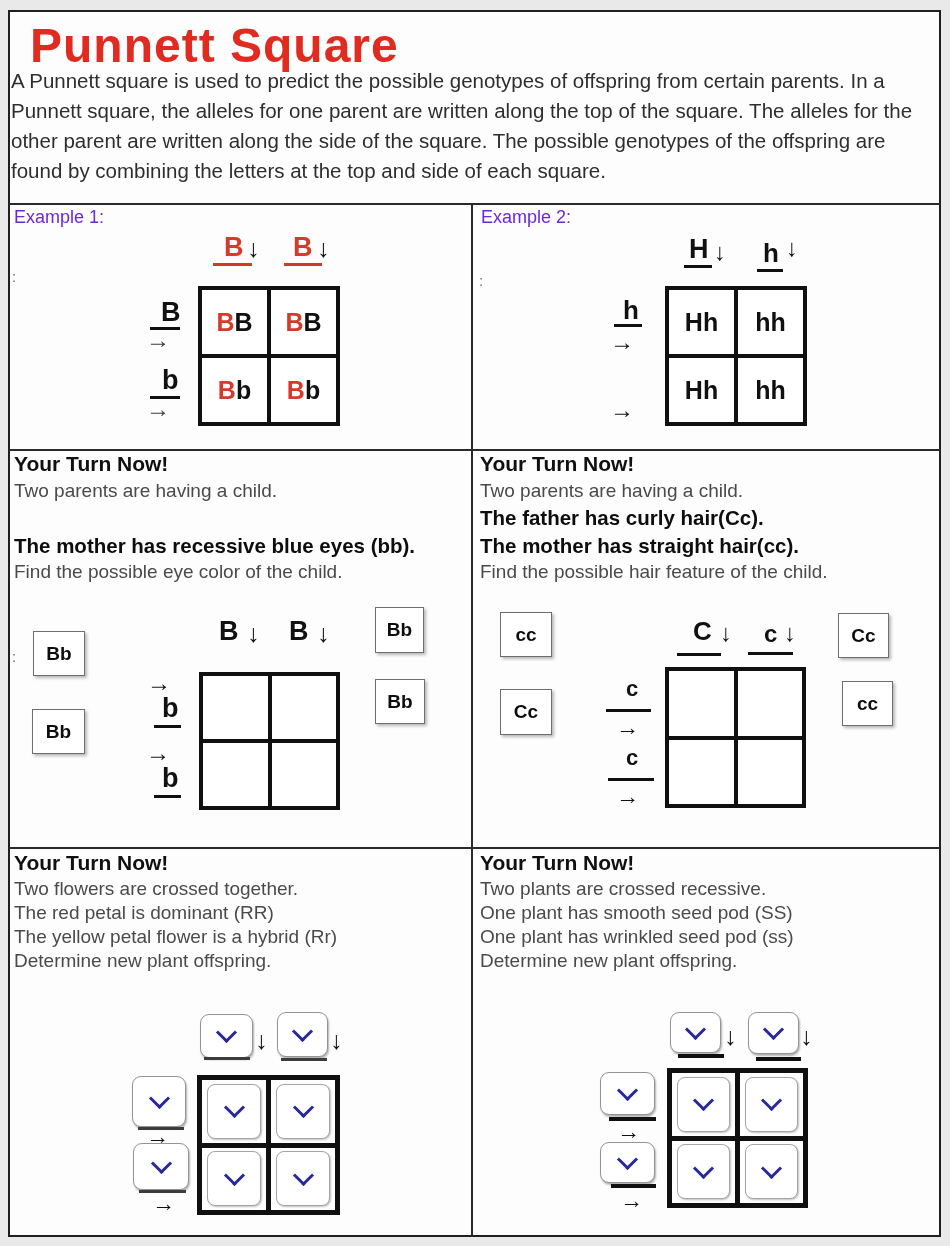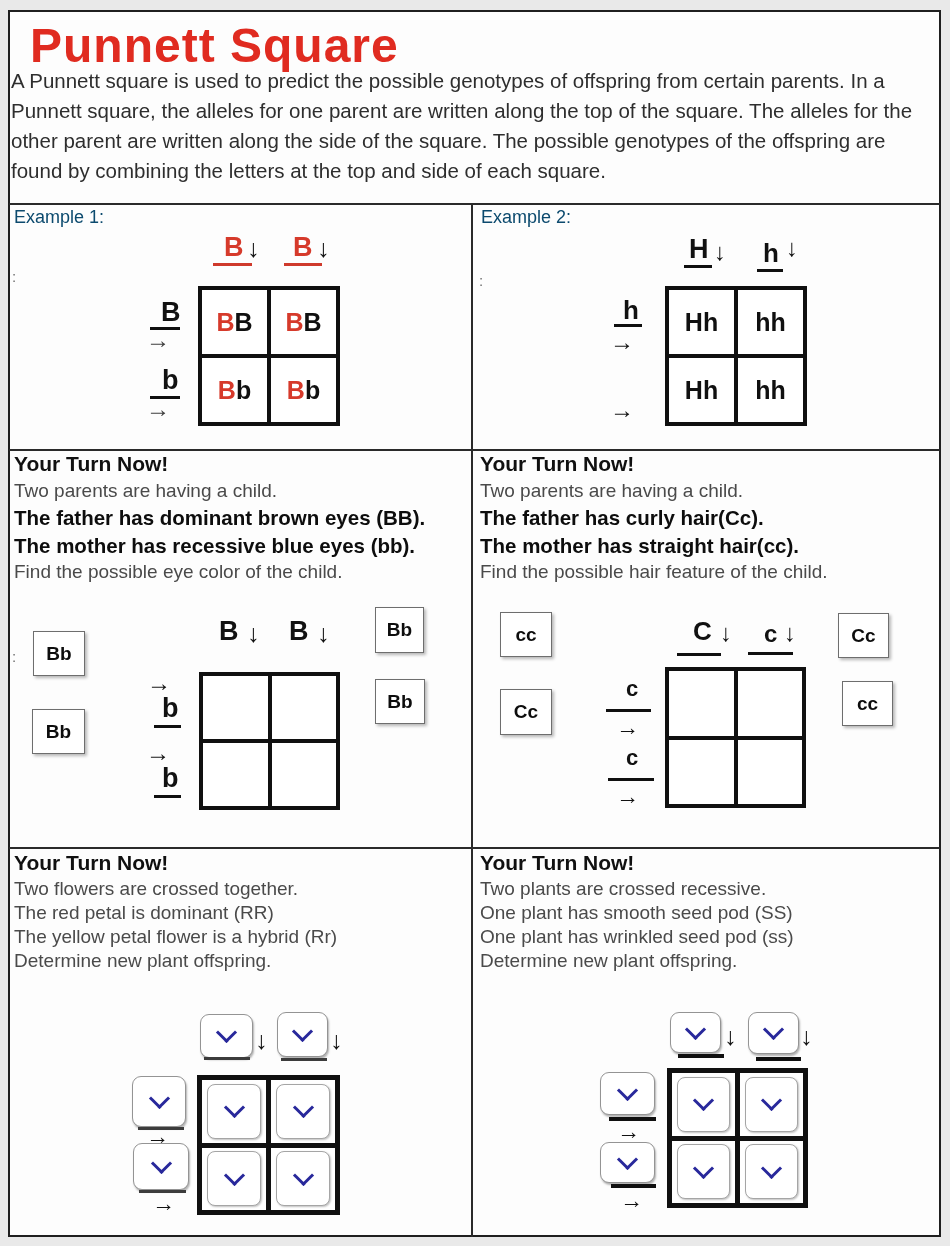--- a/index.html
+++ b/index.html
@@ -5,21 +5,21 @@
   * { margin:0; padding:0; box-sizing:border-box; }
   body { background:#e3e3e3; font-family:"Liberation Sans", sans-serif; }
   .sheet { position:relative; width:950px; height:1246px; background:#e9e9e9; overflow:hidden; }
   .frame { position:absolute; left:8px; top:10px; width:933px; height:1227px; background:#fdfdfd; border:2px solid #1f1f1f; }
   .abs { position:absolute; }
   .line { position:absolute; background:#2a2a2a; }
 
   .title { font-size:48px; font-weight:bold; letter-spacing:1px; }
   .intro { font-size:20.5px; line-height:30px; color:#2e2e2e; }
 
-  .section-label { font-size:18px; color:#0c4a6e; }
+  .section-label { font-size:18px; color:#6d28d9; }
   .colon { font-size:15px; color:#707070; }
 
   .heading { font-size:21px; font-weight:bold; color:#101010; }
   .hl { font-size:19px; color:#4a4a4a; }            
   .hb { font-size:20.5px; font-weight:bold; color:#0d0d0d; } 
 
   .allele { font-weight:bold; color:#111; line-height:1; }
   .red { color:#d63a2b; }
   .bar { position:absolute; background:#101010; height:3px; }
   .bar.redbar { background:#cf3a2c; }
@@ -113,21 +113,20 @@
 
   <div class="psq" style="left:665px; top:286px; width:142px; height:140px;">
     <div class="cell">Hh</div>
     <div class="cell">hh</div>
     <div class="cell">Hh</div>
     <div class="cell">hh</div>
   </div>
 
   <div class="abs heading" style="left:14px; top:452px;">Your Turn Now!</div>
   <div class="abs hl" style="left:14px; top:480px;">Two parents are having a child.</div>
-  <div class="abs hb" style="left:14px; top:506px;">The father has dominant brown eyes (BB).</div>
   <div class="abs hb" style="left:14px; top:534px;">The mother has recessive blue eyes (bb).</div>
   <div class="abs hl" style="left:14px; top:561px;">Find the possible eye color of the child.</div>
   <div class="abs colon" style="left:12px; top:648px;">:</div>
 
   <div class="dragbox" style="left:33px; top:631px; width:52px; height:45px;">Bb</div>
   <div class="dragbox" style="left:32px; top:709px; width:53px; height:45px;">Bb</div>
   <div class="dragbox" style="left:375px; top:607px; width:49px; height:46px;">Bb</div>
   <div class="dragbox" style="left:375px; top:679px; width:50px; height:45px;">Bb</div>
 
   <div class="abs allele" style="left:219px; top:618px; font-size:27px;">B</div>

